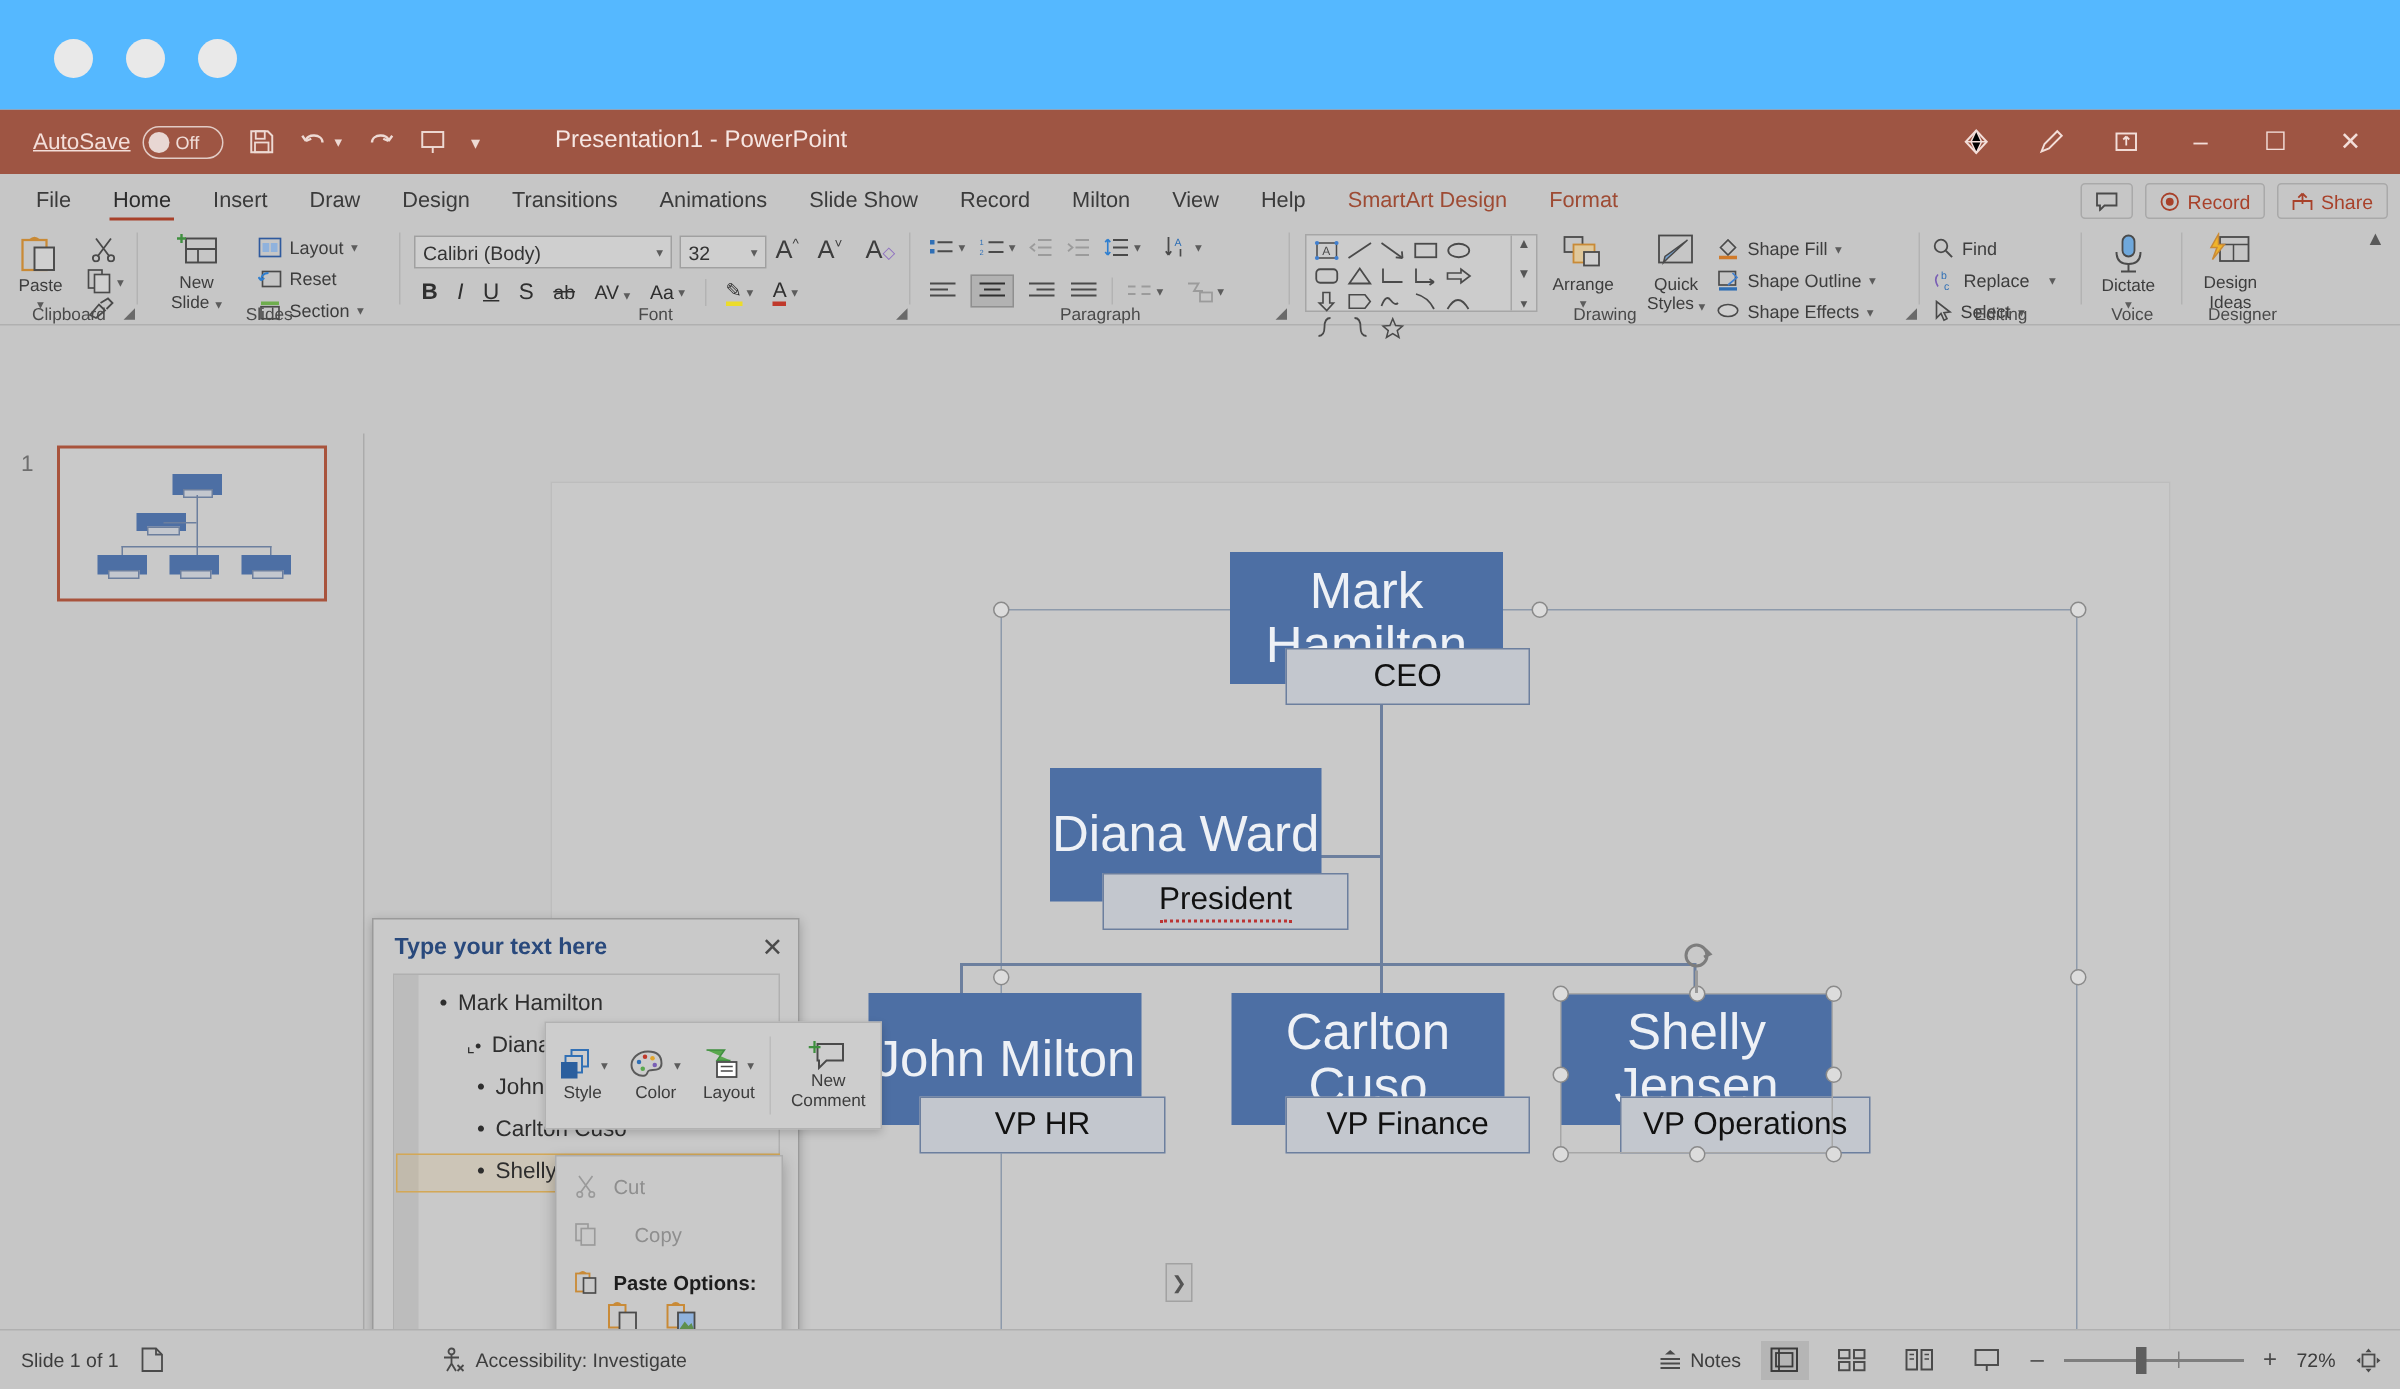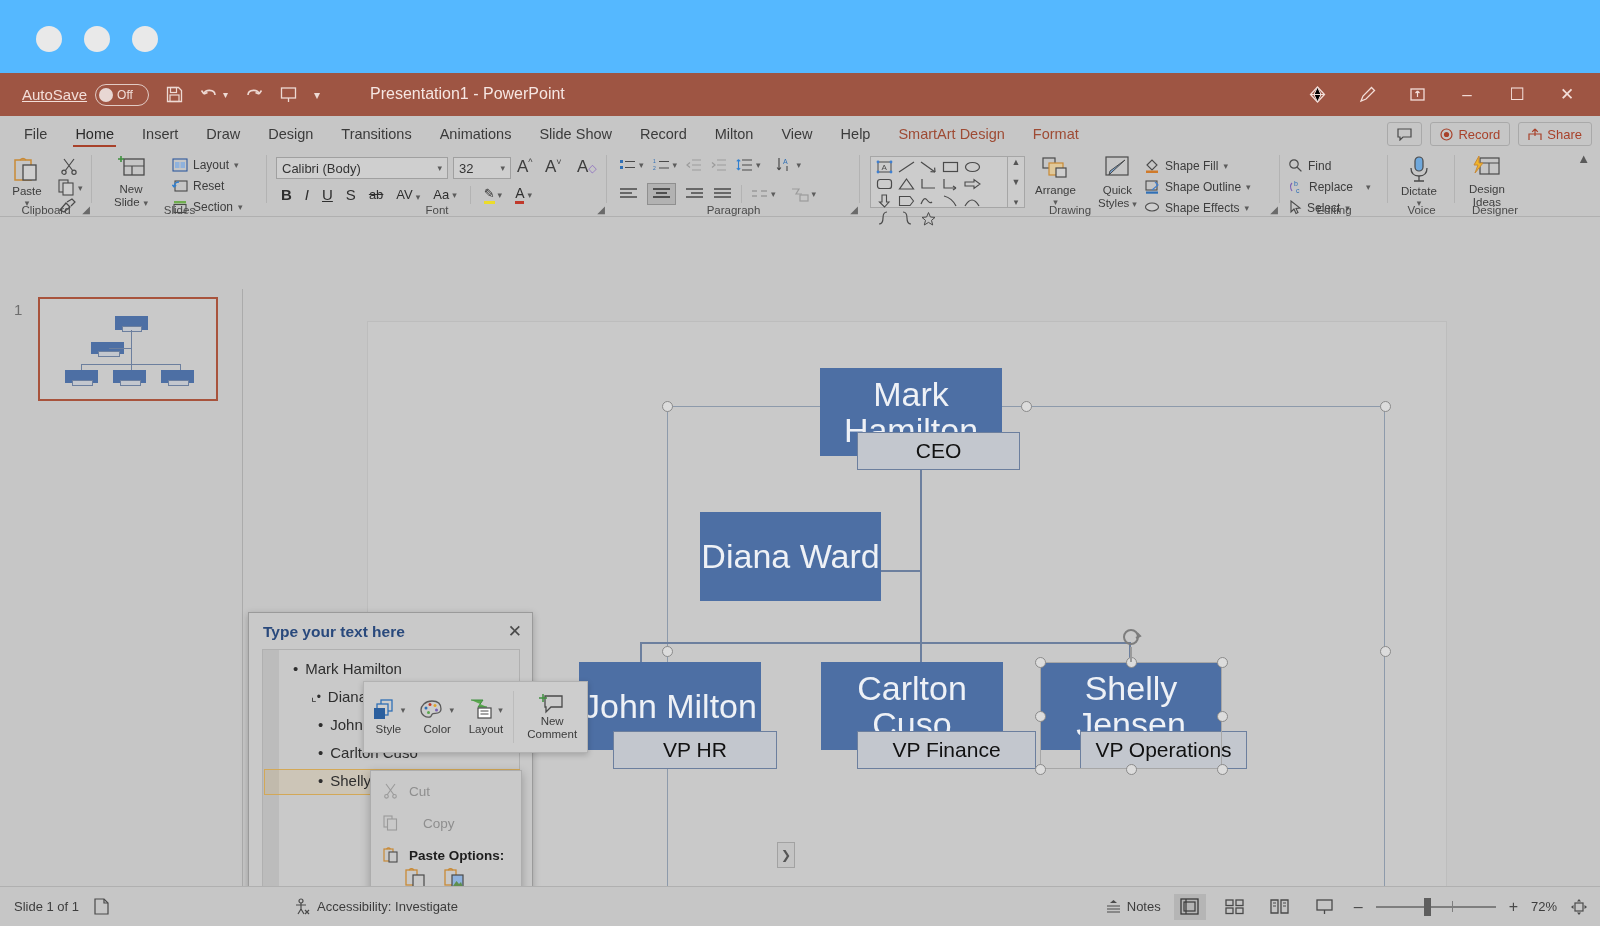--- a/index.html
+++ b/index.html
@@ -687,26 +687,29 @@
           <div class="oc-line" style="left:552px;top:134px;width:1.5px;height:272px;"></div>
           <div class="oc-line" style="left:512px;top:248px;width:42px;height:1.5px;"></div>
           <div class="oc-line" style="left:272px;top:320px;width:490px;height:1.5px;"></div>
           <div class="oc-line" style="left:272px;top:320px;width:1.5px;height:32px;"></div>
           <div class="oc-line" style="left:761px;top:320px;width:1.5px;height:32px;"></div>
 
           <div class="oc-name" style="left:452px;top:46px;width:182px;height:88px;font-size:34px;">Mark Hamilton</div>
           <div class="oc-title" style="left:489px;top:110px;width:163px;height:38px;">CEO</div>
 
           <div class="oc-name" style="left:332px;top:190px;width:181px;height:89px;font-size:34px;">Diana Ward</div>
+          <div class="oc-title" style="left:367px;top:260px;width:164px;height:38px;">
+            <span style="border-bottom:2px dotted #b33; padding-bottom:1px;">President</span>
+          </div>
 
           <div class="oc-name" style="left:211px;top:340px;width:182px;height:88px;font-size:34px;">John Milton</div>
           <div class="oc-title" style="left:245px;top:409px;width:164px;height:38px;">VP HR</div>
 
           <div class="oc-name" style="left:453px;top:340px;width:182px;height:88px;font-size:34px;">Carlton Cuso</div>
-          <div class="oc-title" style="left:489px;top:409px;width:179px;height:38px;">VP Finance</div>
+          <div class="oc-title" style="left:489px;top:409px;width:163px;height:38px;">VP Finance</div>
 
           <div class="oc-name" style="left:672px;top:340px;width:182px;height:88px;font-size:34px;">Shelly Jensen</div>
           <div class="oc-title" style="left:712px;top:409px;width:167px;height:38px;">VP Operations</div>
 
           <div style="position:absolute;left:672px;top:340px;width:182px;height:107px;border:1px solid #a7a7a7;">
             <div class="h-node" style="left:-6px;top:-6px;"></div>
             <div class="h-node" style="left:85px;top:-6px;"></div>
             <div class="h-node" style="left:176px;top:-6px;"></div>
             <div class="h-node" style="left:-6px;top:48px;"></div>
             <div class="h-node" style="left:176px;top:48px;"></div>

